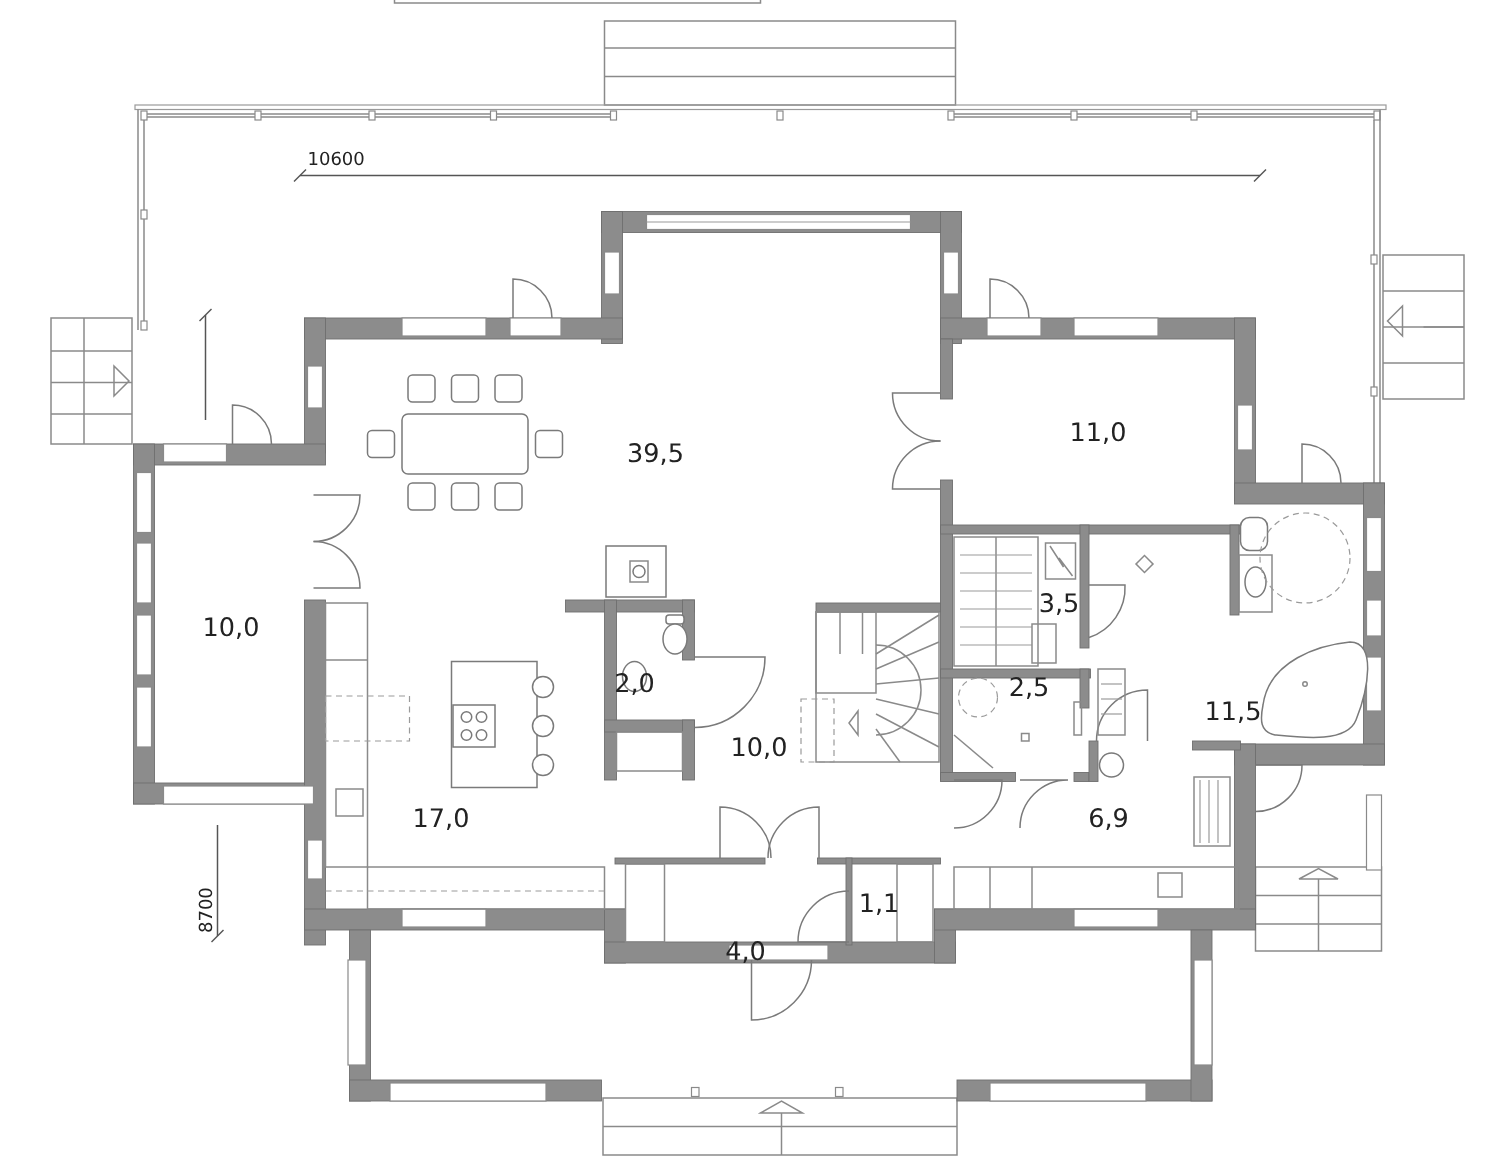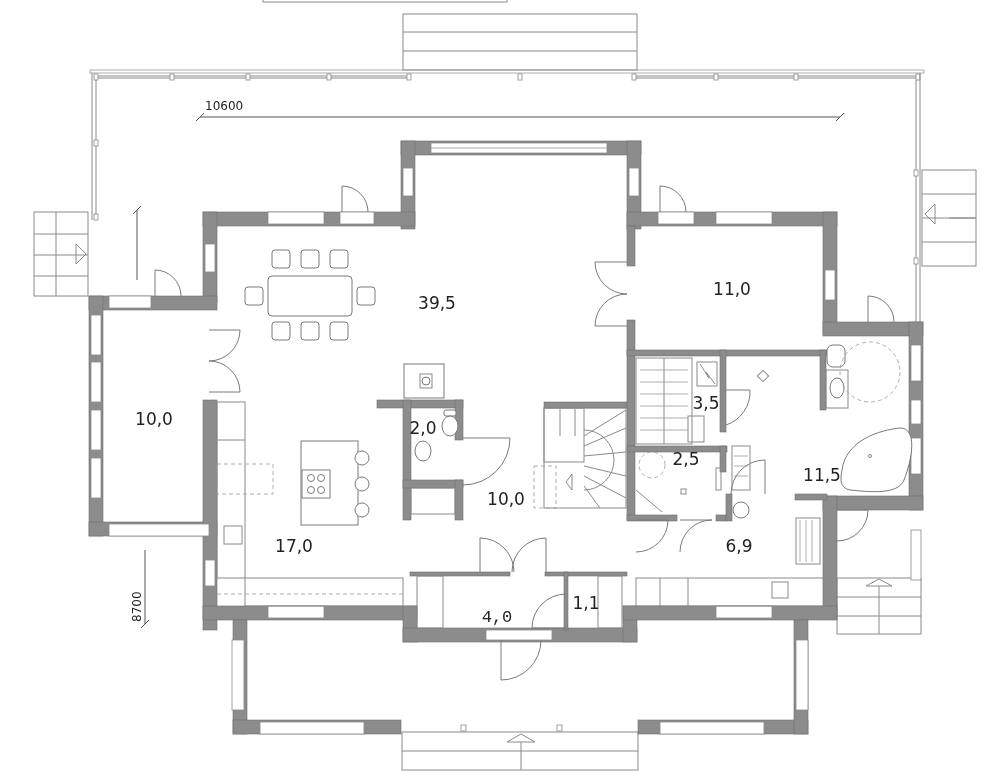--- a/index.html
+++ b/index.html
@@ -327,20 +327,20 @@
   </g>
 </svg>
 
 <div class="dimlbl" style="left:205px;top:99px;">10600</div>
 <div class="dimlbl v" style="left:130px;top:622px;">8700</div>
 
 <div class="lbl" style="left:437px;top:303px;">39,5</div>
 <div class="lbl" style="left:732px;top:289px;">11,0</div>
 <div class="lbl" style="left:154px;top:419px;">10,0</div>
 <div class="lbl" style="left:294px;top:546px;">17,0</div>
-<div class="lbl" style="left:423px;top:428px;">2,0</div>
+<div class="lbl" style="left:423px;top:456px;">2,0</div>
 <div class="lbl" style="left:506px;top:499px;">10,0</div>
 <div class="lbl" style="left:706px;top:403px;">3,5</div>
 <div class="lbl" style="left:686px;top:459px;">2,5</div>
 <div class="lbl" style="left:822px;top:435px;margin-top:40px;">11,5</div>
 <div class="lbl" style="left:739px;top:546px;">6,9</div>
-<div class="lbl" style="left:497px;top:617px;font-family:Liberation Mono, monospace;">4,0</div>
+<div class="lbl" style="left:497px;top:635px;">4,0</div>
 <div class="lbl" style="left:586px;top:603px;">1,1</div>
 
 </body></html>

